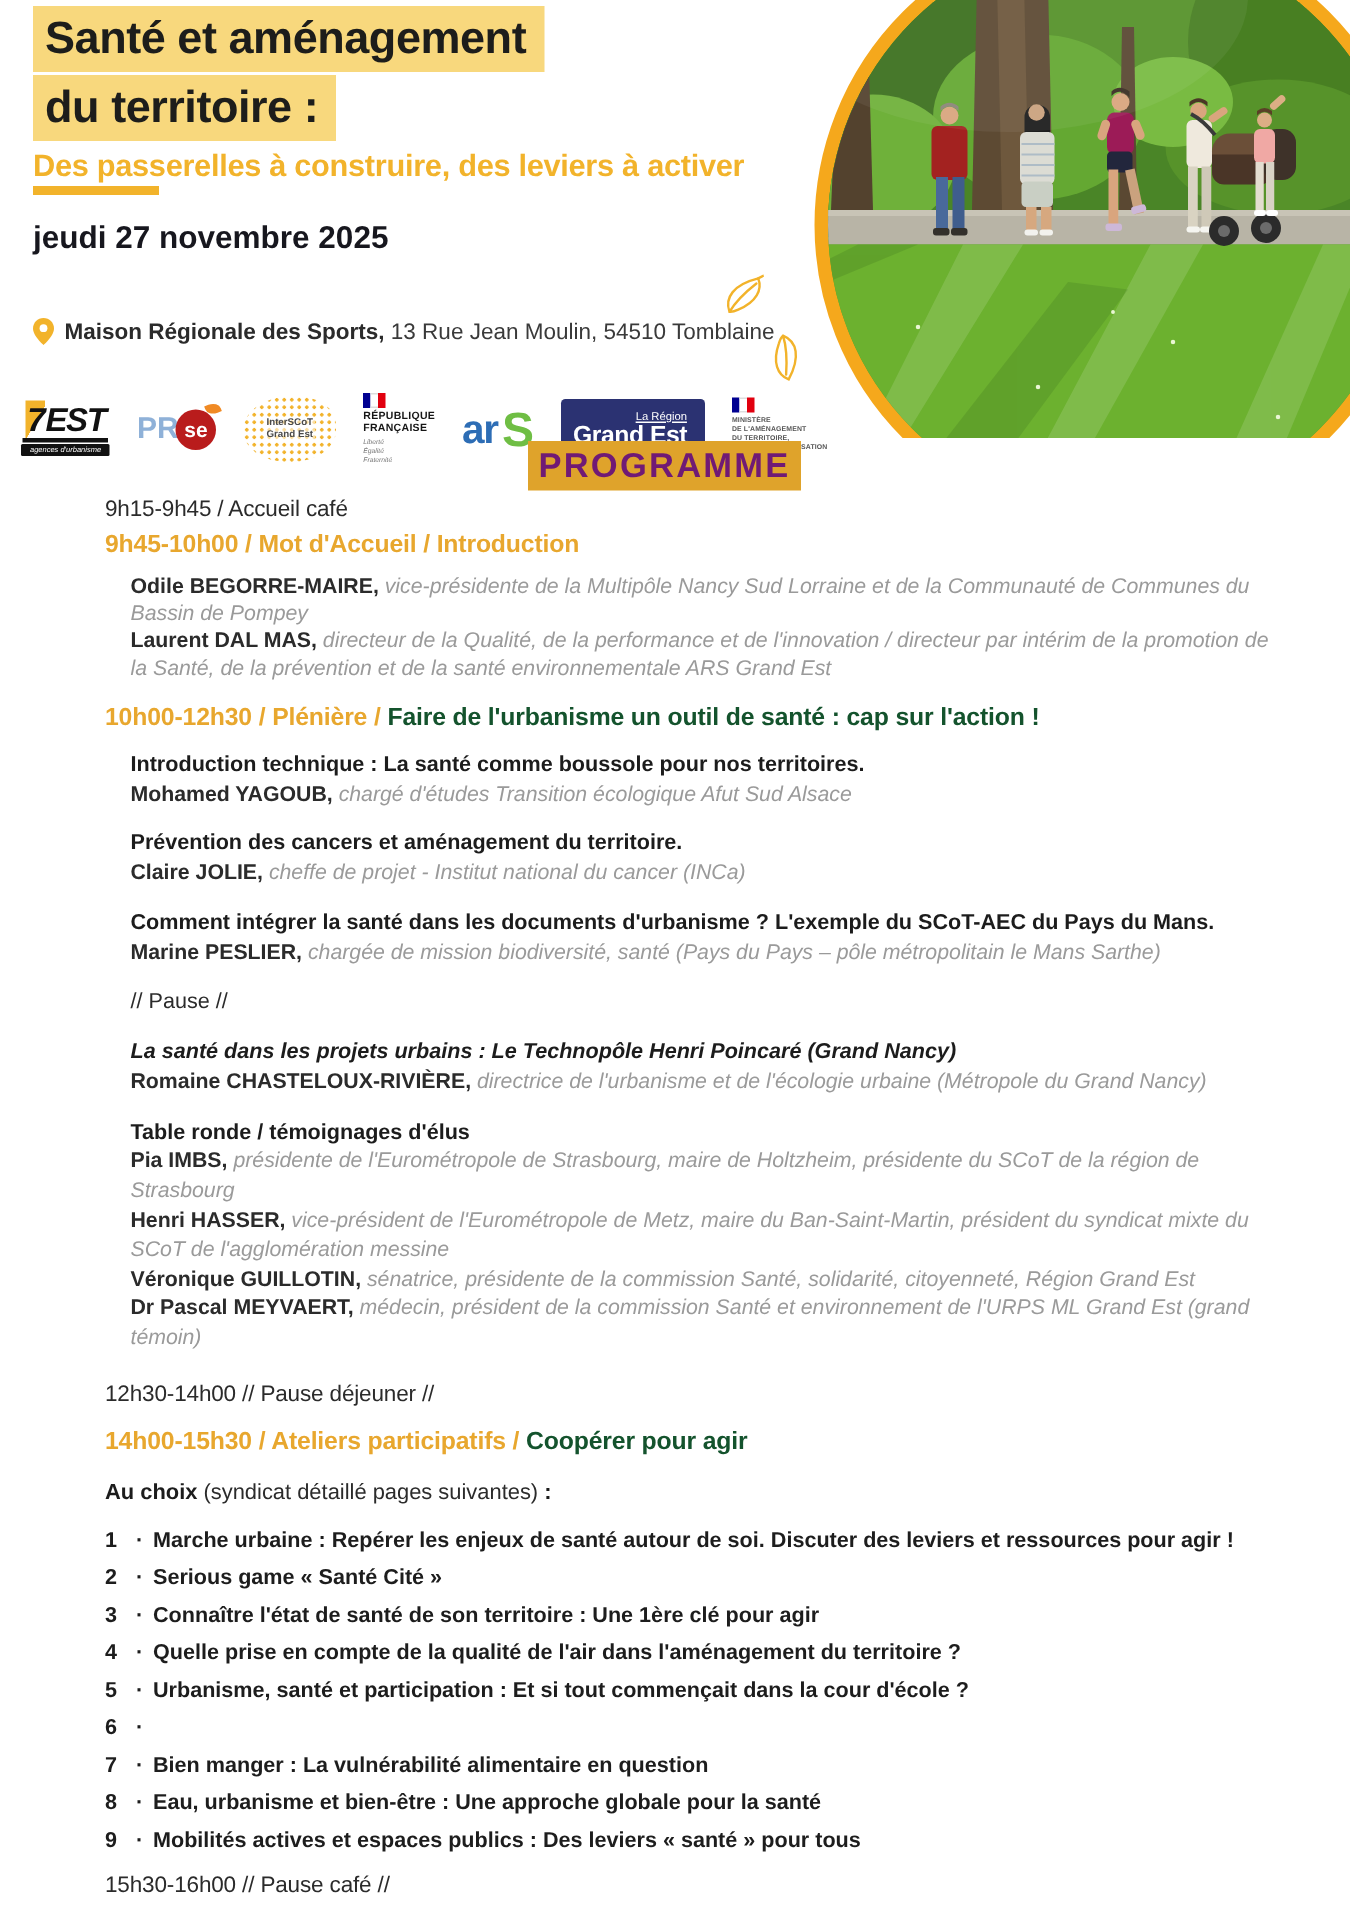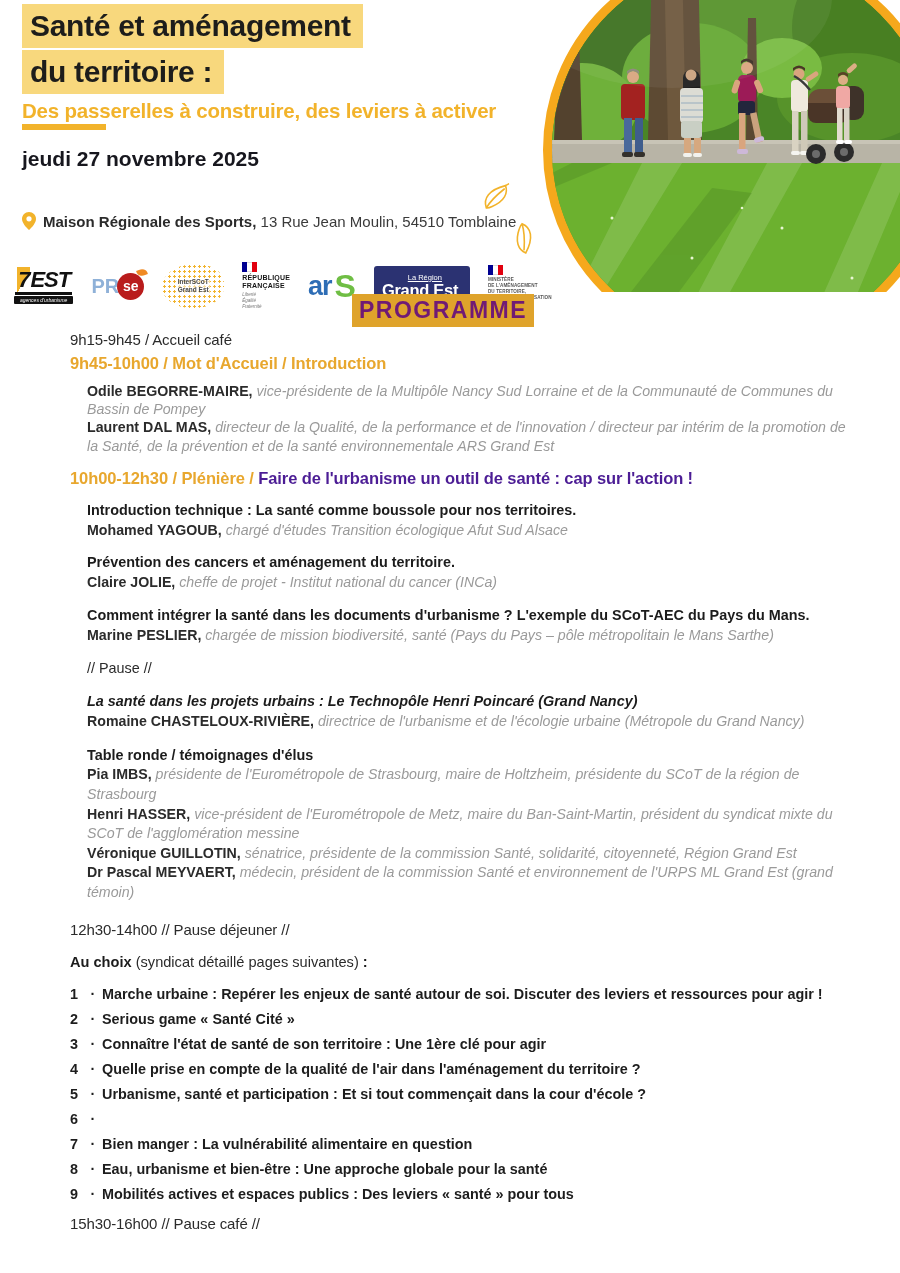--- a/index.html
+++ b/index.html
@@ -42,21 +42,21 @@
   .rf{align-items:flex-start;}
   .flag{display:flex;width:15px;height:10px;margin-bottom:2px;}
   .flag i{flex:1;}
   .flag .b{background:var(--flagBlue);} .flag .w{background:#fff;border-top:1px solid #ddd;border-bottom:1px solid #ddd;} .flag .r{background:var(--flagRed);}
   .rf .rf-name{font-size:7px;font-weight:800;color:#161616;line-height:1.15;letter-spacing:.2px;}
   .rf .rf-motto{font-size:4.5px;font-style:italic;color:#777;margin-top:2px;line-height:1.3;white-space:pre-line;}
   .ars{flex-direction:row;align-items:flex-end;gap:4px;}
   .ars .ar{font-size:27px;font-weight:700;color:var(--arsBlue);line-height:.8;letter-spacing:-1px;}
   .ars .s{font-size:32px;font-weight:700;color:var(--arsGreen);line-height:.75;margin-left:-1px;}
   .region{width:96px;height:40px;background:var(--regionNavy);border-radius:3px;align-items:flex-start;justify-content:center;padding:3px 8px;position:relative;}
-  .region .r-top{font-size:7.5px;color:#fff;align-self:flex-end;margin-right:20px;text-decoration:underline;}
+  .region .r-top{font-size:7.5px;color:#fff;align-self:flex-end;margin-right:4px;text-decoration:underline;}
   .region .r-main{font-size:16.5px;font-weight:800;color:#fff;letter-spacing:-.3px;line-height:1.05;}
   .region .r-bar{position:absolute;left:8px;bottom:3px;width:22px;height:2.5px;background:var(--flagRed);}
   .ministere{align-items:flex-start;}
   .ministere .m-lines{font-size:4.6px;font-weight:700;color:#555;line-height:1.35;letter-spacing:.1px;}
 
   
   .leaf{position:absolute;z-index:3;}
   .leaf svg{display:block;}
   .leaf-1{left:482px;top:186px;transform:rotate(-14deg);}
   .leaf-2{left:508px;top:228px;transform:rotate(118deg);}
@@ -67,21 +67,21 @@
   
   .photo-clip{position:absolute;top:0;right:0;width:360px;height:292px;overflow:hidden;z-index:1;}
   .photo-circle{position:absolute;right:-45px;top:-51px;width:402px;height:402px;border-radius:50%;
     border:9px solid var(--arc);overflow:hidden;background:#5d9a2c;}
   .photo-circle svg{display:block;}
 
   
   .content{position:absolute;left:0;top:331px;width:900px;padding:0 42px 0 70px;z-index:2;}
   .t-line{font-size:15px;color:#2b2b2b;letter-spacing:-.1px;}
   .sec-h{font-size:16.5px;font-weight:800;color:var(--sectionGold);letter-spacing:-.1px;}
-  .sec-h .dark{color:#4c1d95;}
+  .sec-h .dark{color:#14532d;}
   .speakers{margin:9px 0 0 17px;font-size:14.2px;line-height:1.28;}
   .sp-name{font-weight:700;color:#2b2b2b;}
   .sp-role{font-style:italic;color:var(--muted);}
   .talk{margin:13px 0 0 17px;font-size:14.2px;line-height:1.38;}
   .talk-title{font-weight:700;color:#1c1c1c;font-size:14.4px;}
   .talk-title.it{font-style:italic;}
   .pause-line{margin:15px 0 0 17px;font-size:14.4px;color:#2b2b2b;}
   .mt6{margin-top:6px;} .mt12{margin-top:12px;} .mt14{margin-top:14px;}
   .mt16{margin-top:16px;} .mt18{margin-top:18px;}
   .auchoix{font-size:14.6px;margin-top:16px;color:#2b2b2b;}
@@ -332,20 +332,21 @@
     <div class="talk mt14">
       <div class="talk-title">Table ronde / témoignages d'élus</div>
       <div><span class="sp-name">Pia IMBS,</span><span class="sp-role"> présidente de l'Eurométropole de Strasbourg, maire de Holtzheim, présidente du SCoT de la région de Strasbourg</span></div>
       <div><span class="sp-name">Henri HASSER,</span><span class="sp-role"> vice-président de l'Eurométropole de Metz, maire du Ban-Saint-Martin, président du syndicat mixte du SCoT de l'agglomération messine</span></div>
       <div><span class="sp-name">Véronique GUILLOTIN,</span><span class="sp-role"> sénatrice, présidente de la commission Santé, solidarité, citoyenneté, Région Grand Est</span></div>
       <div><span class="sp-name">Dr Pascal MEYVAERT,</span><span class="sp-role"> médecin, président de la commission Santé et environnement de l'URPS ML Grand Est (grand témoin)</span></div>
     </div>
 
     <div class="t-line mt18">12h30-14h00 // Pause déjeuner //</div>
 
+    <div class="sec-h mt14"><span>14h00-15h30 / Ateliers participatifs / </span><span class="dark">Coopérer pour agir</span></div>
 
     <div class="auchoix"><b>Au choix</b><span> (syndicat détaillé pages suivantes)</span><b> :</b></div>
 
     <div class="items">
       <div class="item">
           <span class="num">1</span>
           <span class="bullet">·</span>
           <span>Marche urbaine : Repérer les enjeux de santé autour de soi. Discuter des leviers et ressources pour agir !</span>
         </div>
       <div class="item">

